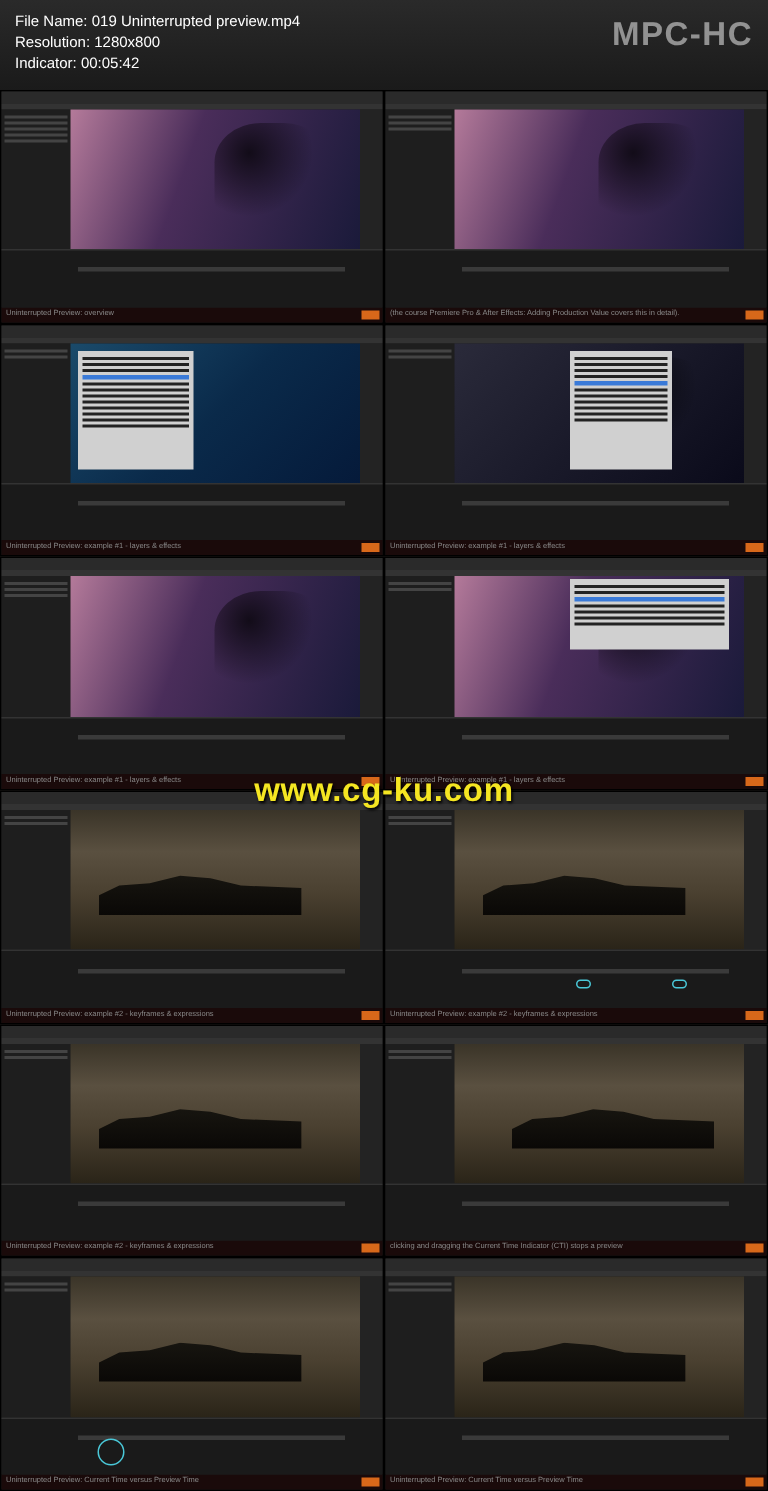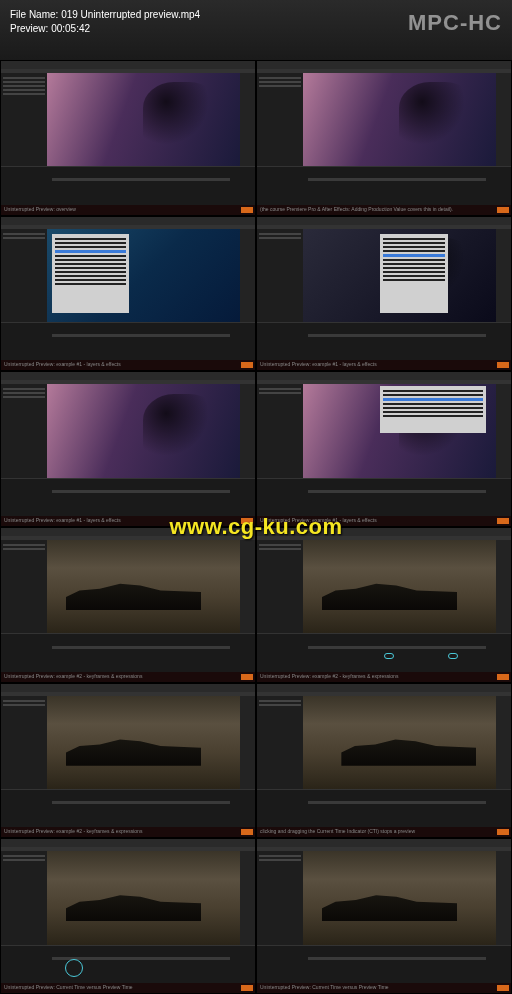--- a/index.html
+++ b/index.html
@@ -144,21 +144,22 @@
   border-radius: 50%;
 }
 </style>
 </head>
 <body>
 
 <div class="header">
   <div class="logo">MPC-HC</div>
   <div class="meta">
     <div><span class="meta-label">File Name:</span> <span>019 Uninterrupted preview.mp4</span></div>
-    <div><span class="meta-label">Preview:</span> <span>00:05:42</span></div>
+    <div><span class="meta-label">Resolution:</span> <span>1280x800</span></div>
+    <div><span class="meta-label">Indicator:</span> <span>00:05:42</span></div>
   </div>
 </div>
 
 <div class="thumbs-area">
   <div class="watermark">www.cg-ku.com</div>
 
   <div class="thumb-row">
     <div class="thumb">
       <div class="thumb-top-bar"></div>
         <div class="thumb-menu"></div>

